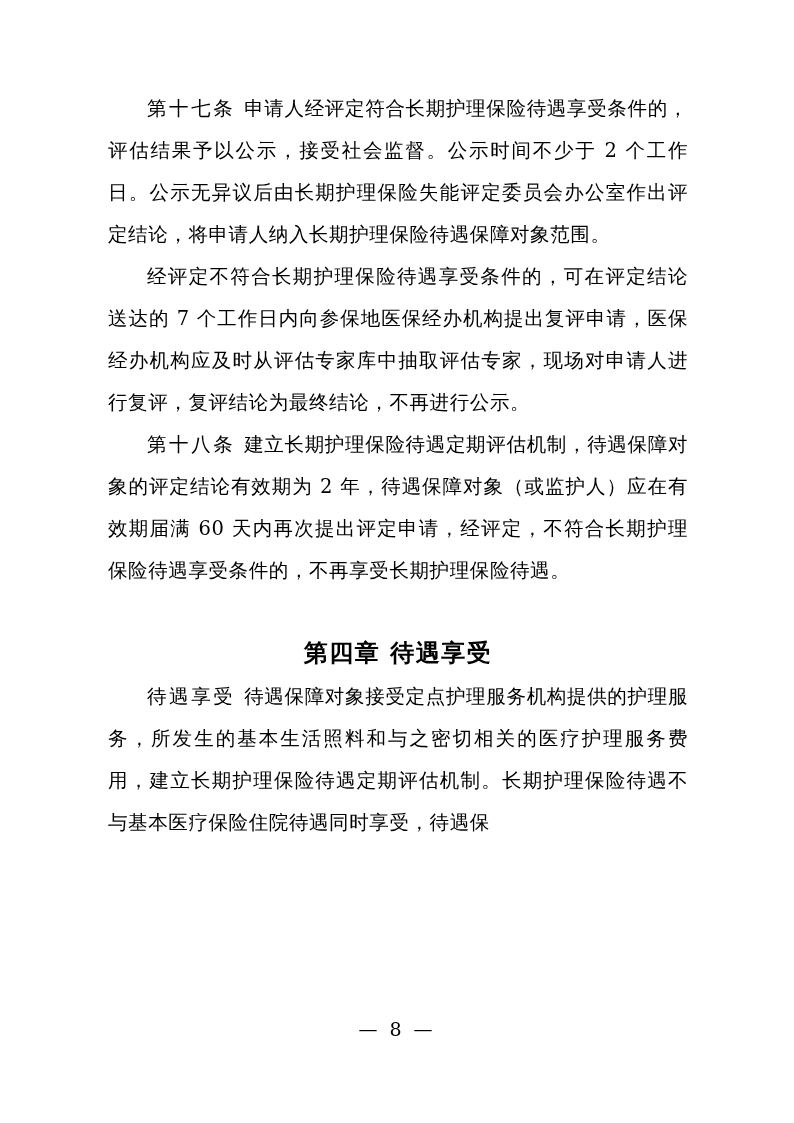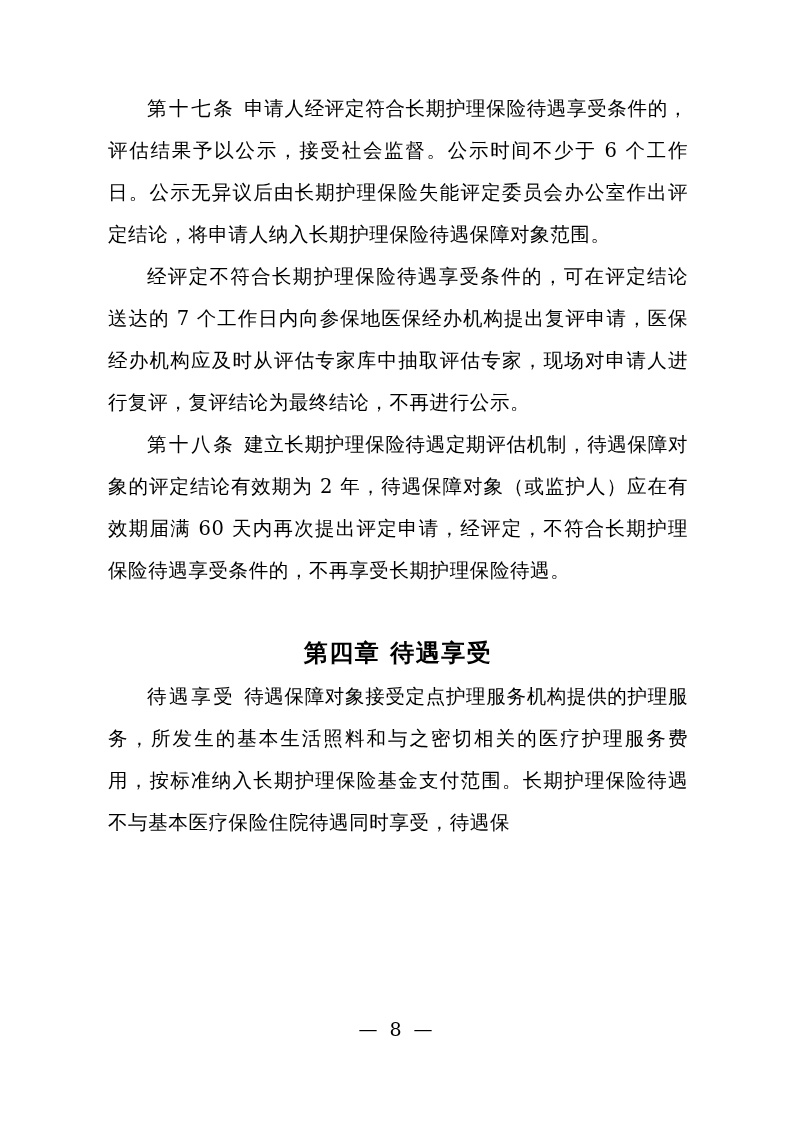--- a/index.html
+++ b/index.html
@@ -64,31 +64,31 @@
     letter-spacing: 3px;
     font-family: "DejaVu Serif", "Liberation Serif", serif;
   }
 </style>
 </head>
 <body>
 
 <div class="page">
   <div class="content">
 
-    <p class="para"><span class="art-label">第十七条</span><span class="art-gap"></span><span>申请人经评定符合长期护理保险待遇享受条件的，评估结果予以公示，接受社会监督。公示时间不少于 6 个工作日。公示无异议后由长期护理保险失能评定委员会办公室作出评定结论，将申请人纳入长期护理保险待遇保障对象范围。</span></p>
+    <p class="para"><span class="art-label">第十七条</span><span class="art-gap"></span><span>申请人经评定符合长期护理保险待遇享受条件的，评估结果予以公示，接受社会监督。公示时间不少于 2 个工作日。公示无异议后由长期护理保险失能评定委员会办公室作出评定结论，将申请人纳入长期护理保险待遇保障对象范围。</span></p>
 
     <p class="para"><span>经评定不符合长期护理保险待遇享受条件的，可在评定结论送达的 7 个工作日内向参保地医保经办机构提出复评申请，医保经办机构应及时从评估专家库中抽取评估专家，现场对申请人进行复评，复评结论为最终结论，不再进行公示。</span></p>
 
     <p class="para"><span class="art-label">第十八条</span><span class="art-gap"></span><span>建立长期护理保险待遇定期评估机制，待遇保障对象的评定结论有效期为 2 年，待遇保障对象（或监护人）应在有效期届满 60 天内再次提出评定申请，经评定，不符合长期护理保险待遇享受条件的，不再享受长期护理保险待遇。</span></p>
 
     <div class="spacer-chapter-before"></div>
 
     <h2 class="chapter">第四章  待遇享受</h2>
 
     <div class="spacer-chapter-after"></div>
 
 
-    <p class="para"><span class="art-label">待遇享受</span><span class="art-gap"></span><span>待遇保障对象接受定点护理服务机构提供的护理服务，所发生的基本生活照料和与之密切相关的医疗护理服务费用，按标准纳入长期护理保险基金支付范围。长期护理保险待遇不与基本医疗保险住院待遇同时享受，待遇保</span></p>
+    <p class="para"><span class="art-label">待遇享受</span><span class="art-gap"></span><span>待遇保障对象接受定点护理服务机构提供的护理服务，所发生的基本生活照料和与之密切相关的医疗护理服务费用，建立长期护理保险待遇定期评估机制。长期护理保险待遇不与基本医疗保险住院待遇同时享受，待遇保</span></p>
 
   </div>
 
   <div class="footer">— 8 —</div>
 </div>
 
 </body></html>

